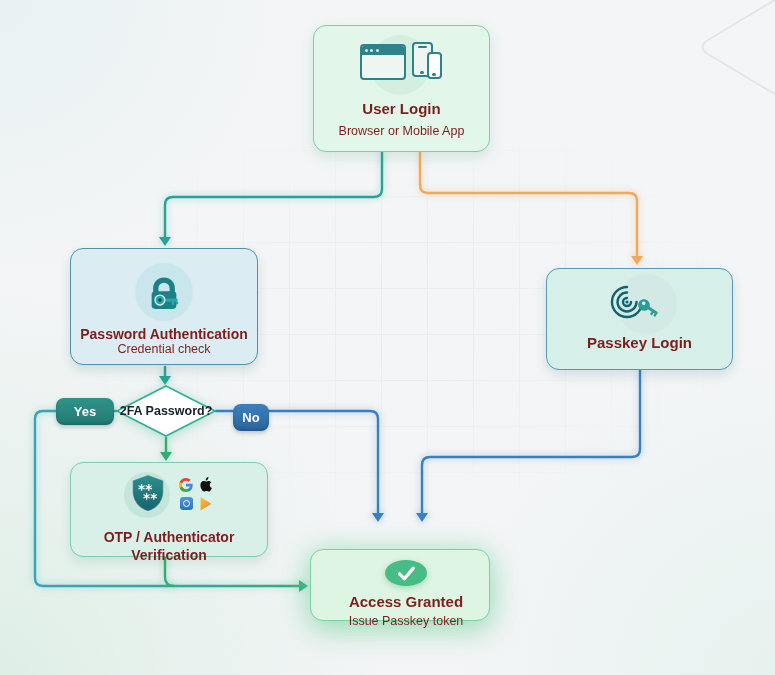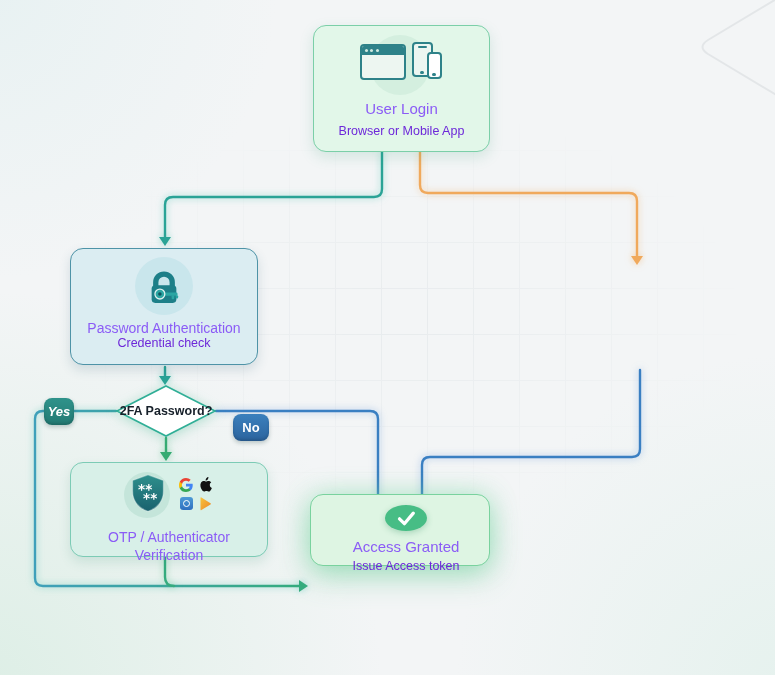--- a/index.html
+++ b/index.html
@@ -24,54 +24,54 @@
   }
   svg.wires{position:absolute;inset:0;z-index:1;}
   .glow-teal{filter:drop-shadow(0 0 3.5px rgba(64,195,175,.55));}
   .glow-orange{filter:drop-shadow(0 0 3.5px rgba(242,169,92,.55));}
   .glow-blue{filter:drop-shadow(0 0 3.5px rgba(80,140,215,.5));}
   .glow-green{filter:drop-shadow(0 0 3.5px rgba(70,190,130,.55));}
   .glow-soft{filter:drop-shadow(0 2px 6px rgba(60,180,140,.35));}
 
   .node{position:absolute;z-index:2;box-sizing:border-box;display:flex;flex-direction:column;
         align-items:center;text-align:center;border-radius:13px;}
-  .node .title{font-weight:normal;color:#8b5cf6;}
-  .node .subtitle{color:#6d28d9;}
+  .node .title{font-weight:bold;color:#7f1d1d;}
+  .node .subtitle{color:#7f1d1d;}
 
   .box-user{left:313px;top:25px;width:177px;height:127px;background:#e2f7e9;
     border:1.5px solid #7bcfa8;box-shadow:0 5px 14px rgba(60,160,120,.18);padding-top:13px;}
   .box-user .title{font-size:15px;margin-top:9px;}
   .box-user .subtitle{font-size:12.5px;margin-top:7px;}
 
   .box-password{left:70px;top:248px;width:188px;height:117px;background:#dbedf2;
-    border:1.5px solid #4e93a7;box-shadow:0 5px 12px rgba(40,90,110,.16);padding-top:8px;align-items:center;}
+    border:1.5px solid #4e93a7;box-shadow:0 5px 12px rgba(40,90,110,.16);padding-top:14px;align-items:center;}
   .box-password .title{font-size:14px;margin-top:5px;}
   .box-password .subtitle{font-size:12.5px;}
 
   .box-passkey{left:546px;top:268px;width:187px;height:102px;background:#d6efe9;
     border:1.5px solid #579aae;box-shadow:0 5px 12px rgba(40,110,110,.16);padding-top:9px;}
   .box-passkey .title{font-size:15px;margin-top:4px;}
 
   .box-otp{left:70px;top:462px;width:198px;height:95px;background:#d8f0e8;
     border:1.5px solid #7ccbb5;box-shadow:0 5px 12px rgba(50,140,110,.16);padding-top:8px;}
   .box-otp .title{font-size:14px;line-height:1.25;margin-top:12px;padding:0 8px;}
 
-  .box-access{left:310px;top:494px;width:180px;height:72px;background:#def5e3;
+  .box-access{left:310px;top:549px;width:180px;height:72px;background:#def5e3;
     border:1.5px solid #79d29e;
     box-shadow:0 10px 30px rgba(90,200,140,.45), 0 0 26px rgba(120,220,165,.38);
     padding-top:10px;padding-left:12px;}
   .box-access .title{font-size:15px;margin-top:7px;}
   .box-access .subtitle{font-size:12.5px;margin-top:4px;}
 
   
   .pill{position:absolute;z-index:3;display:flex;align-items:center;justify-content:center;
     color:#fff;font-weight:bold;font-size:13px;border-radius:8px;
     box-shadow:0 2px 4px rgba(20,60,60,.25), inset 0 -2px 3px rgba(0,0,0,.14);}
-  .pill-yes{left:44px;top:398px;width:30px;height:27px;background:linear-gradient(#2f938b,#237a73);font-style:italic;}
-  .pill-no{left:233px;top:414px;width:36px;height:27px;background:linear-gradient(#3b80bd,#2c649e);}
+  .pill-yes{left:56px;top:398px;width:58px;height:27px;background:linear-gradient(#2f938b,#237a73);}
+  .pill-no{left:233px;top:404px;width:36px;height:27px;background:linear-gradient(#3b80bd,#2c649e);}
   .diamond-label{position:absolute;z-index:3;left:106px;top:404px;width:120px;text-align:center;
     font-weight:bold;font-size:12.5px;color:#17202a;}
 
   
   .ul-icon{position:relative;width:84px;height:52px;}
   .ul-blob{position:absolute;left:10px;top:-4px;width:60px;height:60px;border-radius:50%;background:#d4efdf;}
   .ul-browser{position:absolute;left:0;top:5px;width:46px;height:36px;border:2.5px solid #2e8289;
     border-radius:4px;background:#edf6f1;overflow:hidden;box-sizing:border-box;}
   .ul-browser .bar{height:9px;background:#2e8289;display:flex;gap:2.5px;align-items:center;padding-left:3px;}
   .ul-browser .bar i{width:3px;height:3px;border-radius:50%;background:#cfe9e0;display:block;}
@@ -188,20 +188,41 @@
         <rect x="23.5" y="24" width="2.2" height="3.4" rx="0.8" fill="#2ba6a3"></rect>
         <rect x="27" y="24" width="2" height="2.8" rx="0.8" fill="#2ba6a3"></rect>
         <circle cx="13.5" cy="23" r="4.2" fill="#2ba6a3" stroke="#dff1ef" stroke-width="1.1"></circle>
         <circle cx="13.5" cy="23" r="1.5" fill="#0e525c"></circle>
       </svg>
     </div>
     <div class="title">Password Authentication</div>
     <div class="subtitle">Credential check</div>
   </div>
 
+  <div class="node box-passkey">
+    <div class="pk-icon">
+      <div class="pk-blob"></div>
+      <svg width="62" height="48" viewBox="0 0 62 48">
+        <g fill="none" stroke="#14646f" stroke-width="2.4" stroke-linecap="round">
+          <path d="M24 7 A15 15 0 1 0 39 22"></path>
+          <path d="M24 12.5 A9.5 9.5 0 1 0 33.5 22"></path>
+          <path d="M24 18 A4 4 0 1 0 28 22"></path>
+        </g>
+        <circle cx="24" cy="22" r="1.6" fill="#14646f"></circle>
+        <g transform="translate(41,25) rotate(33)">
+          <rect x="3" y="-1.5" width="13" height="3" rx="1.3" fill="#2a9d94"></rect>
+          <rect x="10" y="1" width="2.4" height="3.6" rx="0.9" fill="#2a9d94"></rect>
+          <rect x="13.6" y="1" width="2.2" height="3" rx="0.9" fill="#2a9d94"></rect>
+          <circle cx="0" cy="0" r="5.8" fill="#2a9d94"></circle>
+          <circle cx="-1.2" cy="-1.2" r="1.8" fill="#e6f4f1"></circle>
+        </g>
+      </svg>
+    </div>
+    <div class="title">Passkey Login</div>
+  </div>
 
   <div class="diamond-label">2FA Password?</div>
   <div class="pill pill-yes">Yes</div>
   <div class="pill pill-no">No</div>
 
   <div class="node box-otp">
     <div class="otp-icons">
       <div class="otp-shield-wrap">
         <div class="otp-shield-blob"></div>
         <svg width="40" height="42" viewBox="0 0 32 34">
@@ -244,15 +265,15 @@
     <div class="title">OTP / Authenticator Verification</div>
   </div>
 
   <div class="node box-access">
     <div class="ac-icon">
       <svg width="26" height="26" viewBox="0 0 32 32">
         <path d="M8 17 L14 23 L25 10" fill="none" stroke="#ffffff" stroke-width="4" stroke-linecap="round" stroke-linejoin="round"></path>
       </svg>
     </div>
     <div class="title">Access Granted</div>
-    <div class="subtitle">Issue Access token</div>
+    <div class="subtitle">Issue Passkey token</div>
   </div>
 </div>
 
 </body></html>

